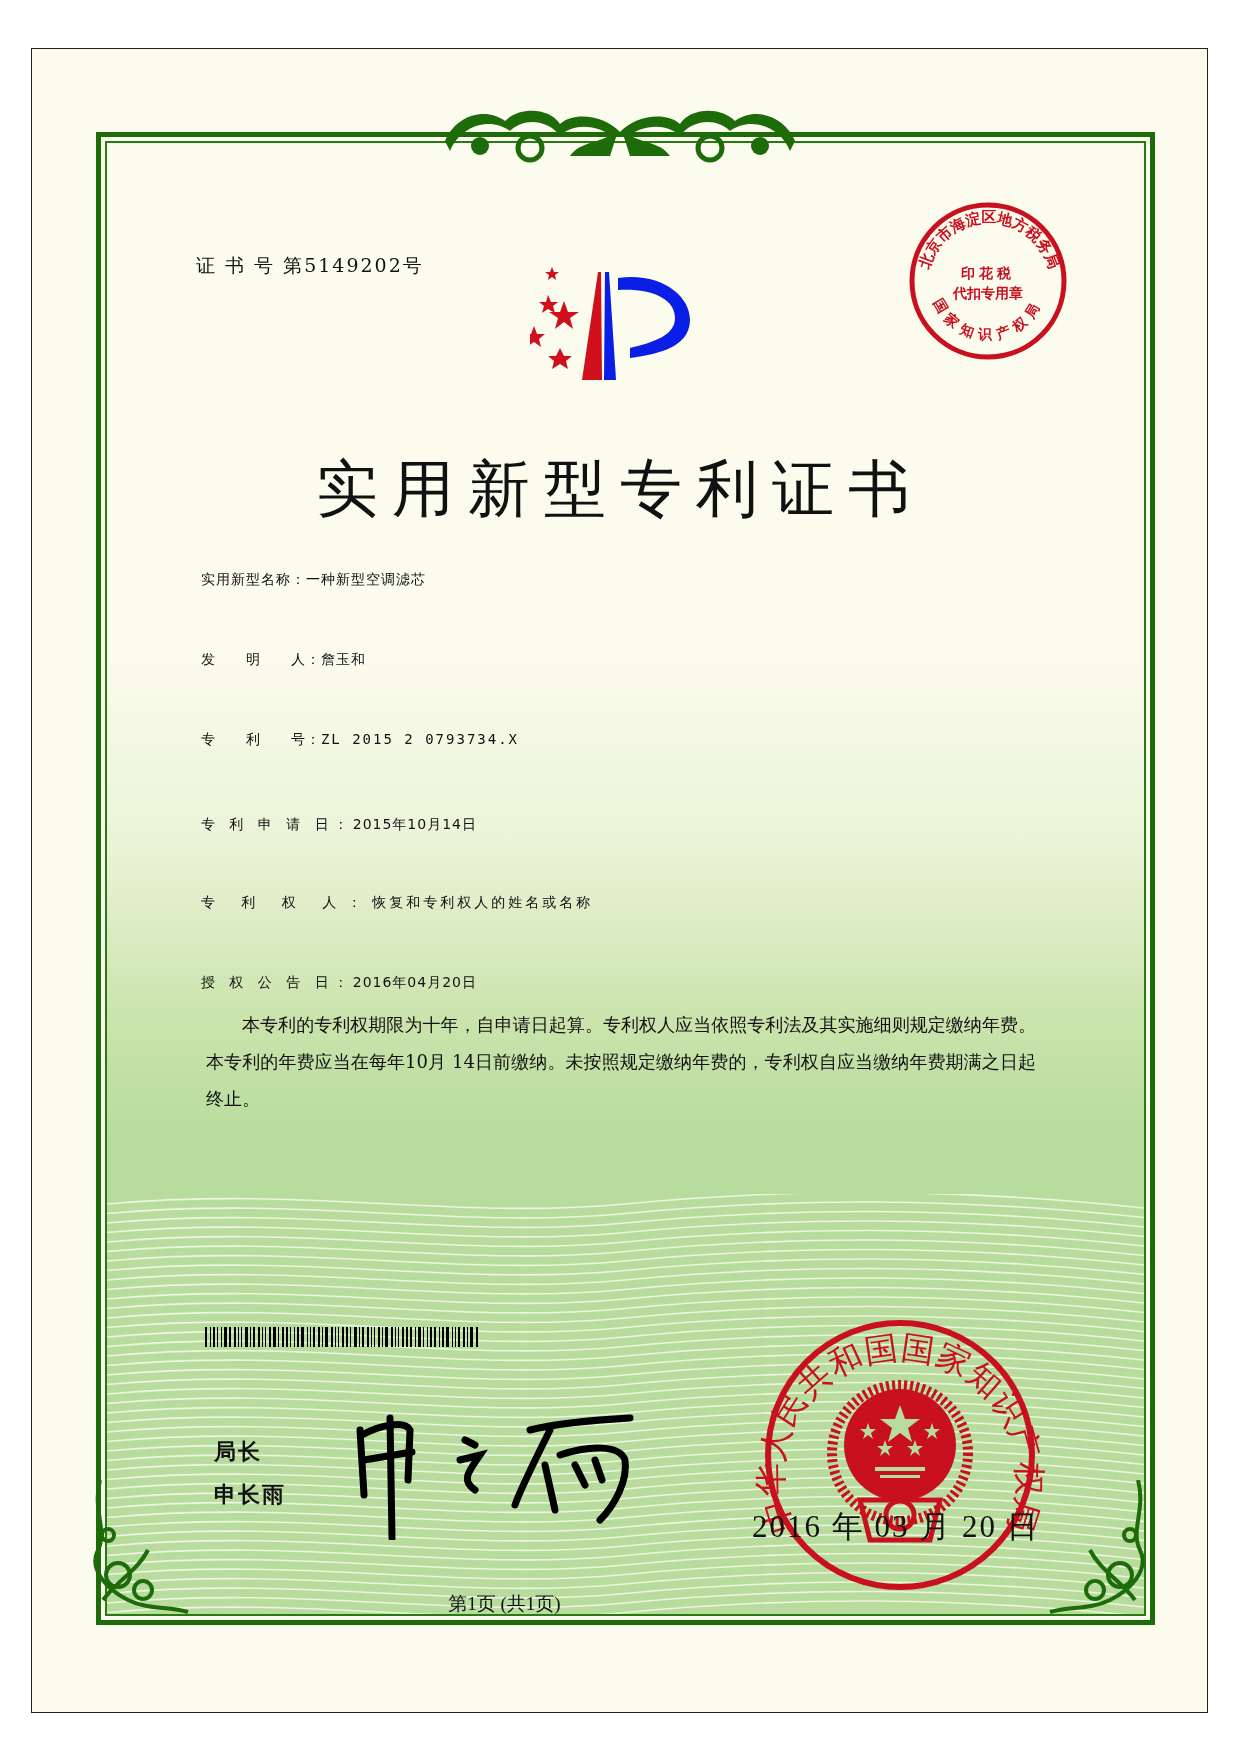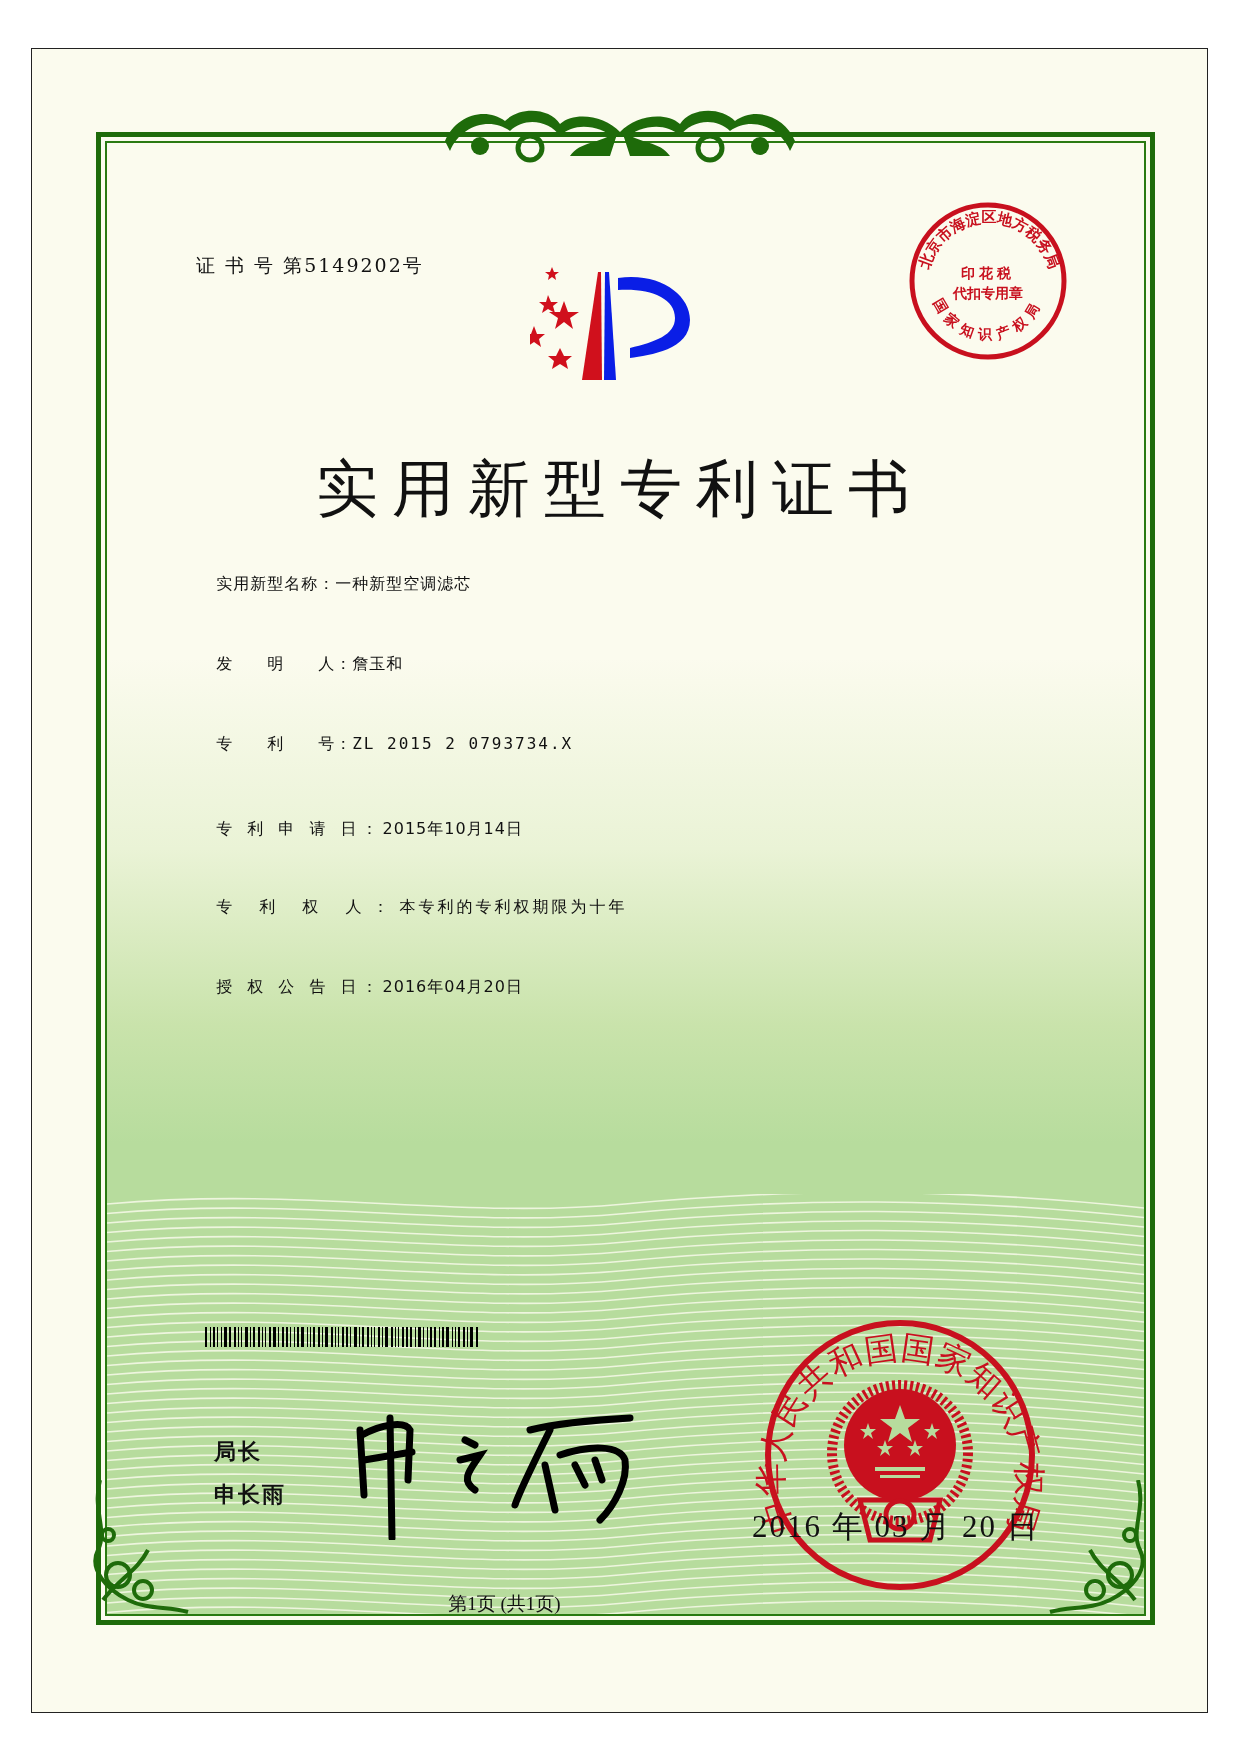--- a/index.html
+++ b/index.html
@@ -34,21 +34,21 @@
   }
   .logo { position: absolute; left: 530px; top: 250px; width: 180px; height: 130px; }
   .tax-stamp { position: absolute; left: 907px; top: 200px; width: 162px; height: 162px; }
 
   .title {
     position: absolute; left: 0; width: 1240px; top: 405px; text-align: center;
     font-size: 62px; letter-spacing: 14px; font-weight: normal;
     font-family: "DejaVu Serif", "Liberation Serif", serif;
   }
   .field {
-    position: absolute; left: 206px; font-size: 16px; white-space: pre;
+    position: absolute; left: 192px; font-size: 14px; white-space: pre;
     font-family: "DejaVu Sans", "Liberation Sans", sans-serif;
   }
   .field .label { letter-spacing: 1px; }
   .field .value { letter-spacing: 1px; }
   .field .mono { font-family: "DejaVu Sans Mono", "Liberation Mono", monospace; letter-spacing: 2px; }
 
   .body-text {
     position: absolute; left: 206px; width: 830px; top: 1006px;
     font-size: 18px; line-height: 37px; text-align: justify;
     font-family: "DejaVu Serif", "Liberation Serif", serif;
@@ -201,27 +201,28 @@
 <div class="field" style="top:635px">
   <span class="label">发　　明　　人：</span><span class="value">詹玉和</span>
 </div>
 <div class="field" style="top:715px">
   <span class="label">专　　利　　号：</span><span class="value mono">ZL 2015 2 0793734.X</span>
 </div>
 <div class="field" style="top:800px">
   <span class="label" style="letter-spacing:5px">专 利 申 请 日：</span><span class="value">2015年10月14日</span>
 </div>
 <div class="field" style="top:878px">
-  <span class="label" style="letter-spacing:11px">专 利 权 人：</span><span class="value" style="letter-spacing:3px">本专利的专利权期限为十年</span>
+  <span class="label" style="letter-spacing:11px">专 利 权 人：</span><span class="value" style="letter-spacing:3px">恢复和专利权人的姓名或名称</span>
 </div>
 <div class="field" style="top:958px">
   <span class="label" style="letter-spacing:5px">授 权 公 告 日：</span><span class="value">2016年04月20日</span>
 </div>
 
 <div class="body-text">
+  <p>本专利的专利权期限为十年，自申请日起算。专利权人应当依照专利法及其实施细则规定缴纳年费。本专利的年费应当在每年10月 14日前缴纳。未按照规定缴纳年费的，专利权自应当缴纳年费期满之日起终止。</p>
 </div>
 
 <div class="barcode">
     <span style="width: 2px; margin-right: 3px;"></span>
     <span style="width: 1px; margin-right: 2px;"></span>
     <span style="width: 2px; margin-right: 2px;"></span>
     <span style="width: 1px; margin-right: 3px;"></span>
     <span style="width: 1px; margin-right: 2px;"></span>
     <span style="width: 3px; margin-right: 2px;"></span>
     <span style="width: 2px; margin-right: 3px;"></span>

